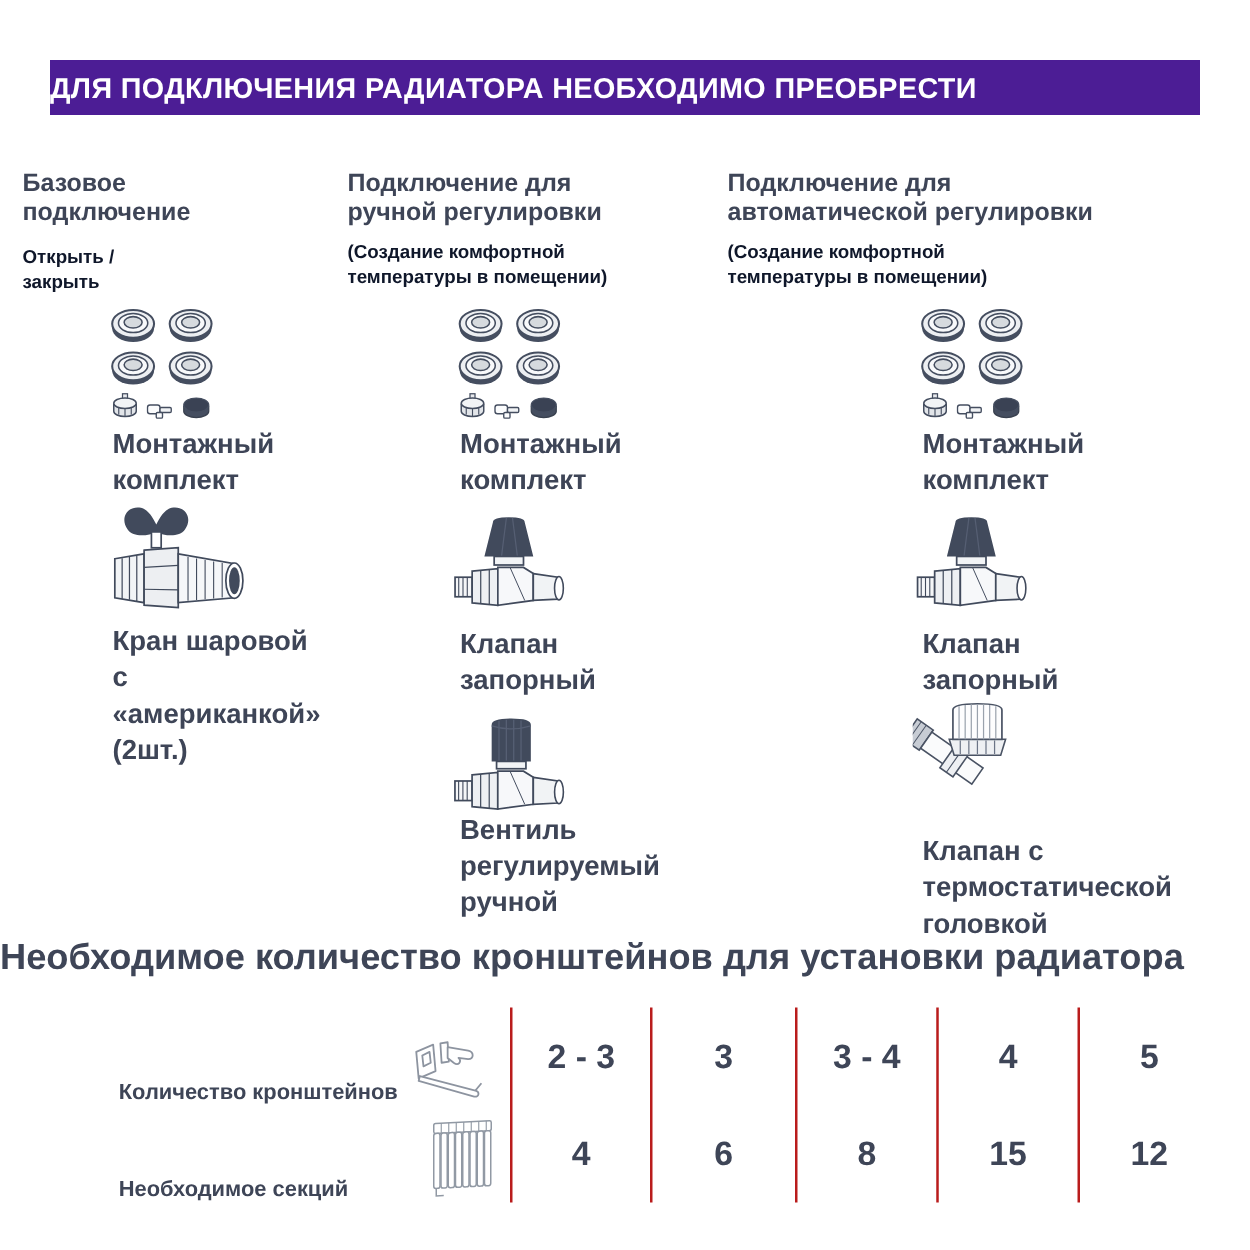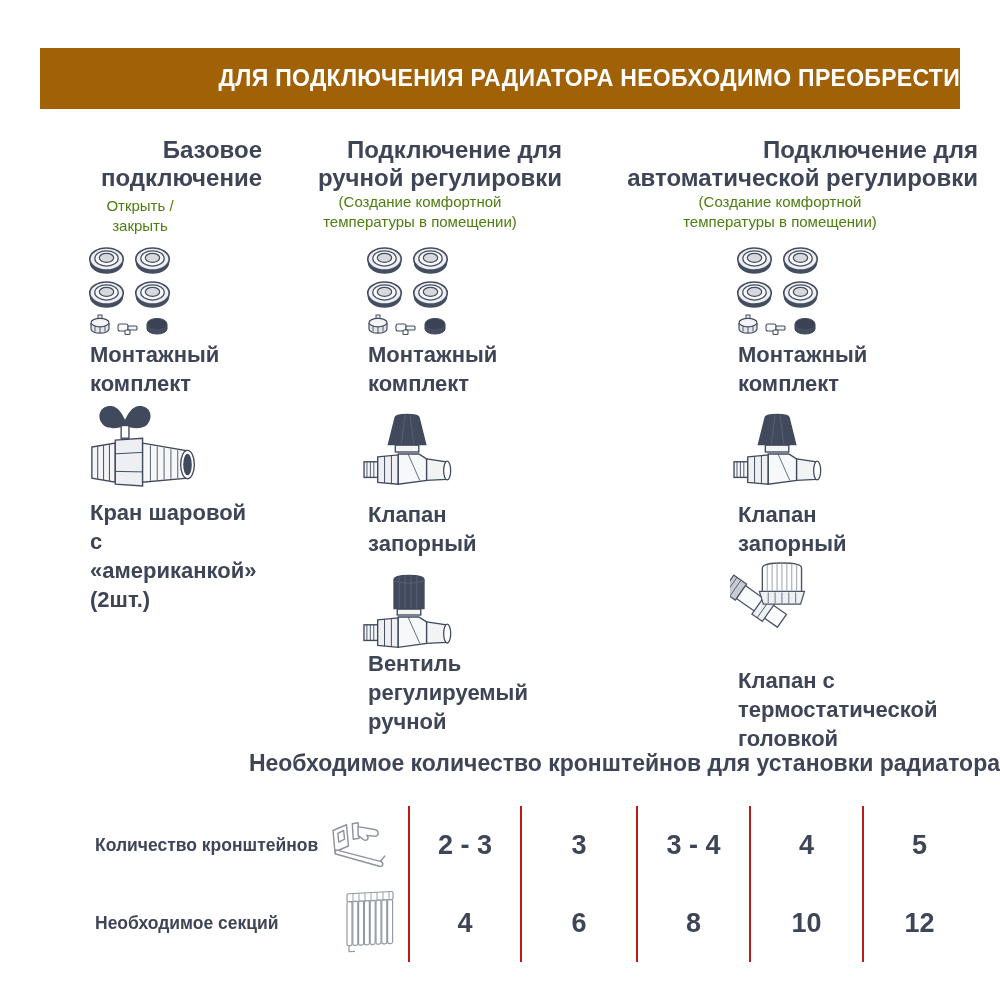--- a/index.html
+++ b/index.html
@@ -1,34 +1,34 @@
 <!DOCTYPE html>
 <html><head>
 <meta charset="utf-8">
 <style>
   *{margin:0;padding:0;box-sizing:border-box}
   html,body{background:#fff}
   body{width:1000px;height:1000px;position:relative;font-family:"Liberation Sans",sans-serif;color:#3e4557;overflow:hidden}
   .page{position:absolute;inset:0;background:#fff}
-  .banner{position:absolute;left:40px;top:48px;width:920px;height:61px;background:#a16207;display:flex;align-items:center;justify-content:flex-end}
+  .banner{position:absolute;left:40px;top:48px;width:920px;height:44px;background:#4c1d95;display:flex;align-items:center;justify-content:flex-start}
   .banner .banner-text{color:#ffffff;font-weight:bold;font-size:23px;letter-spacing:.3px;white-space:nowrap}
   .col{position:absolute;top:0;height:745px}
-  .col-title{position:absolute;left:0;width:100%;text-align:right;font-size:24px;line-height:1.16;font-weight:bold;white-space:pre-line;color:#3e4557}
-  .col-sub{position:absolute;left:0;width:100%;text-align:center;font-size:15px;line-height:1.35;font-weight:normal;white-space:pre-line;color:#4d7c0f}
+  .col-title{position:absolute;left:0;width:100%;text-align:left;font-size:20px;line-height:1.16;font-weight:bold;white-space:pre-line;color:#3e4557}
+  .col-sub{position:absolute;left:0;width:100%;text-align:left;font-size:15px;line-height:1.35;font-weight:bold;white-space:pre-line;color:#0f172a}
   .item-label{position:absolute;font-size:22px;line-height:1.32;font-weight:bold;white-space:pre-line;color:#3e4557}
   .kit{position:absolute;width:96px}
   .kit .frow{display:flex;gap:9px;margin-bottom:5px}
   .kit .fit{width:37px;height:29px;display:block}
   .kit .srow{display:flex;align-items:flex-end;gap:5px;margin-top:3px}
   .valve{position:absolute;display:block}
-  .btitle{position:absolute;top:750px;left:0;width:1000px;text-align:right;font-size:23px;font-weight:bold;color:#3e4557}
+  .btitle{position:absolute;top:750px;left:0;width:1000px;text-align:left;font-size:29px;font-weight:bold;color:#3e4557}
   .btable{position:absolute;left:60px;top:806px;display:grid;grid-template-columns:348px 112px 116px 113px 113px 113px;grid-auto-rows:78px}
   .cell{display:flex;align-items:center;justify-content:center;font-size:27px;font-weight:bold;color:#3e4557}
   .cell.v{border-left:2px solid #b91c1c}
-  .lcell{display:flex;align-items:center;justify-content:flex-start;padding-left:35px;font-size:17.5px;font-weight:bold;color:#3e4557}
+  .lcell{display:flex;align-items:flex-end;justify-content:flex-start;padding-left:35px;font-size:17.5px;font-weight:bold;color:#3e4557}
   .lcell .icon-slot{margin-left:auto;margin-right:10px;display:flex;align-items:center}
   .defs{position:absolute;width:0;height:0;overflow:hidden}
 </style>
 </head>
 <body>
 
 <svg class="defs" aria-hidden="true">
   <defs>
     <symbol id="sym-fitting" viewBox="0 0 36 28">
       <ellipse cx="18" cy="16" rx="16.3" ry="10.8" fill="#454e60"></ellipse>
@@ -344,17 +344,17 @@
       <span class="txt">Необходимое секций</span>
       <span class="icon-slot">
         <svg width="54" height="68" viewBox="0 0 54 68">
             <use href="#sym-radiator"></use>
           </svg>
       </span>
     </div>
     <div class="cell v">4</div>
     <div class="cell v">6</div>
     <div class="cell v">8</div>
-    <div class="cell v">10</div>
+    <div class="cell v">15</div>
     <div class="cell v">12</div>
   </div>
 
 </div>
 
 </body></html>

